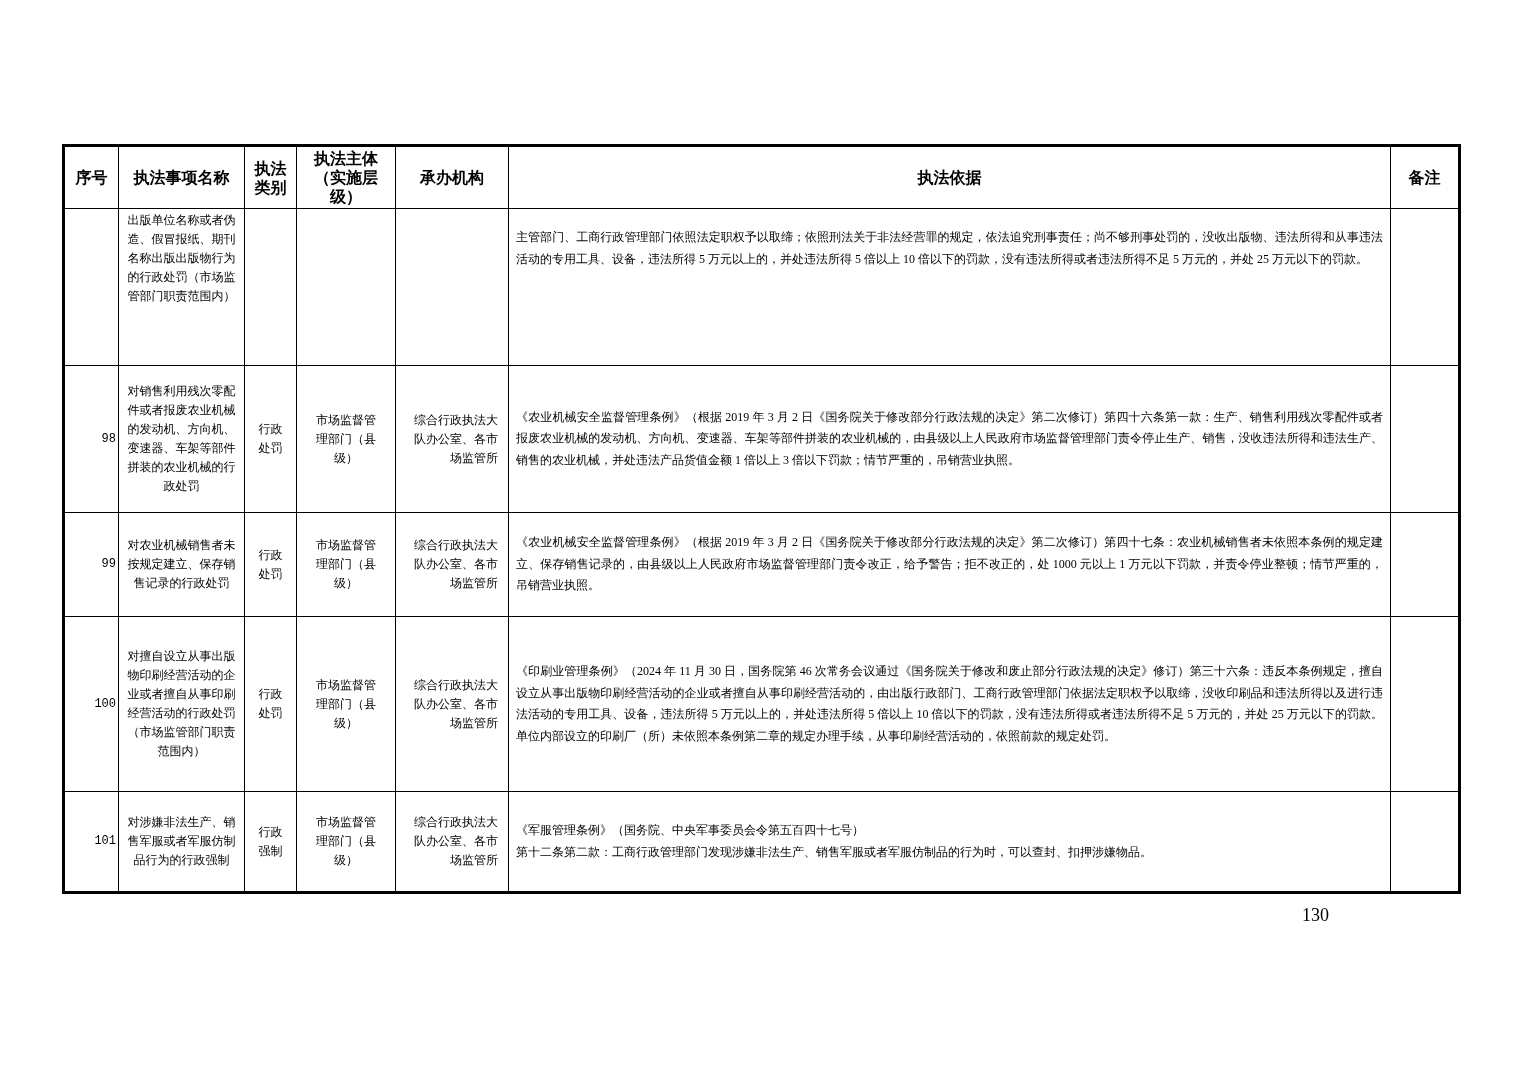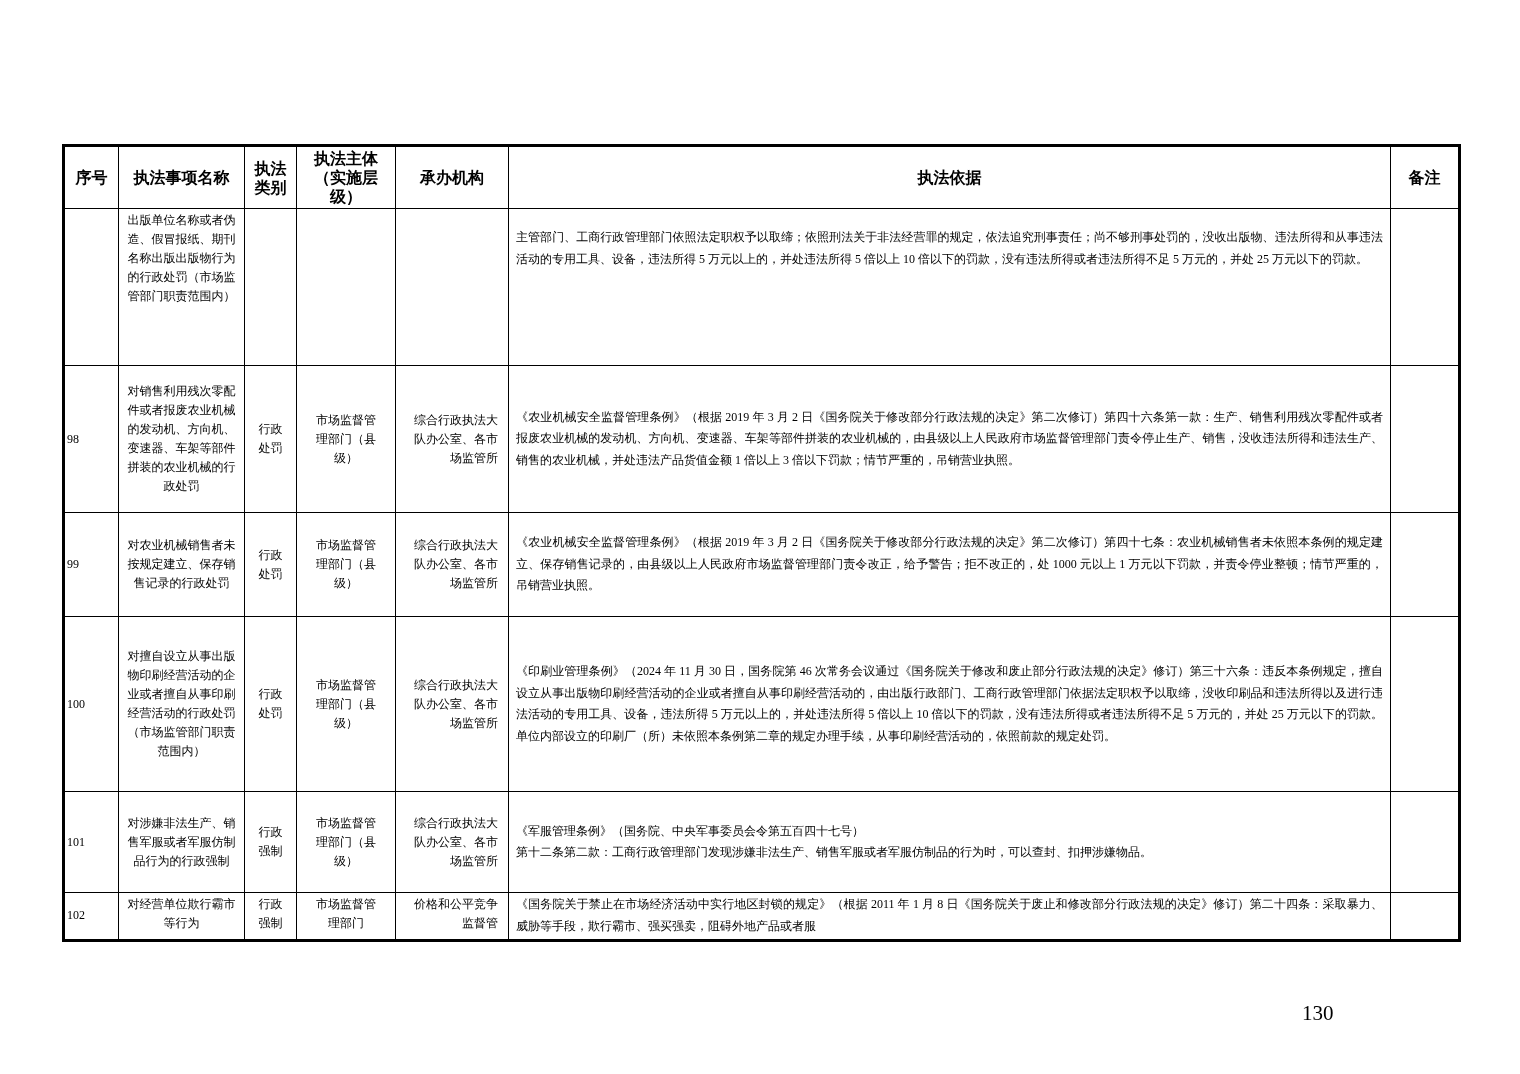--- a/index.html
+++ b/index.html
@@ -38,21 +38,21 @@
     vertical-align: middle;
     padding: 2px 6px;
   }
   tr.header-row th.h-subject { padding: 2px 10px; }
   
   td {
     font-size: 12px;
     line-height: 19px;
     vertical-align: middle;
   }
-  td.c-seq   { text-align: left; padding: 2px 2px; }
+  td.c-seq   { text-align: right; padding: 2px 2px; font-family: Liberation Mono, monospace; }
   td.c-name  { text-align: center; padding: 2px 8px; }
   td.c-cat   { text-align: center; padding: 2px 12px; }
   td.c-subj  { text-align: center; padding: 2px 16px; }
   td.c-agcy  { text-align: right; padding: 2px 10px; }
   td.c-basis {
     text-align: justify;
     vertical-align: middle;
     padding: 2px 7px;
     line-height: 21.5px;
     white-space: pre-wrap;
@@ -68,22 +68,22 @@
   tr.row-100 { height: 175px; }
   tr.row-101 { height: 101px; }
 
   tr.row-clipped { height: 44px; }
   tr.row-clipped td { vertical-align: top; padding-top: 2px; }
   tr.row-clipped td.c-seq { vertical-align: middle; padding-top: 0; }
   tr.row-clipped td.c-basis { padding-top: 1px; }
 
   .page-number {
     position: absolute;
-    left: 1302px; top: 1002px;
-    font-size: 21px;
+    left: 1302px; top: 904px;
+    font-size: 18px;
     line-height: 22px;
     color: #000;
   }
 </style>
 </head>
 <body>
 
 <div class="page">
 
   <table class="law-table">
@@ -147,27 +147,18 @@
       <tr class="row-101">
         <td class="c-seq">101</td>
         <td class="c-name">对涉嫌非法生产、销售军服或者军服仿制品行为的行政强制</td>
         <td class="c-cat">行政强制</td>
         <td class="c-subj">市场监督管理部门（县级）</td>
         <td class="c-agcy">综合行政执法大队办公室、各市场监管所</td>
         <td class="c-basis">《军服管理条例》（国务院、中央军事委员会令第五百四十七号）
 第十二条第二款：工商行政管理部门发现涉嫌非法生产、销售军服或者军服仿制品的行为时，可以查封、扣押涉嫌物品。</td>
         <td class="c-note"></td>
       </tr>
-      <tr class="row-clipped">
-        <td class="c-seq">102</td>
-        <td class="c-name">对经营单位欺行霸市等行为</td>
-        <td class="c-cat">行政强制</td>
-        <td class="c-subj">市场监督管理部门</td>
-        <td class="c-agcy">价格和公平竞争监督管</td>
-        <td class="c-basis">《国务院关于禁止在市场经济活动中实行地区封锁的规定》（根据 2011 年 1 月 8 日《国务院关于废止和修改部分行政法规的决定》修订）第二十四条：采取暴力、威胁等手段，欺行霸市、强买强卖，阻碍外地产品或者服</td>
-        <td class="c-note"></td>
-      </tr>
     </tbody>
   </table>
 
   <div class="page-number">130</div>
 
 </div>
 
 </body></html>

